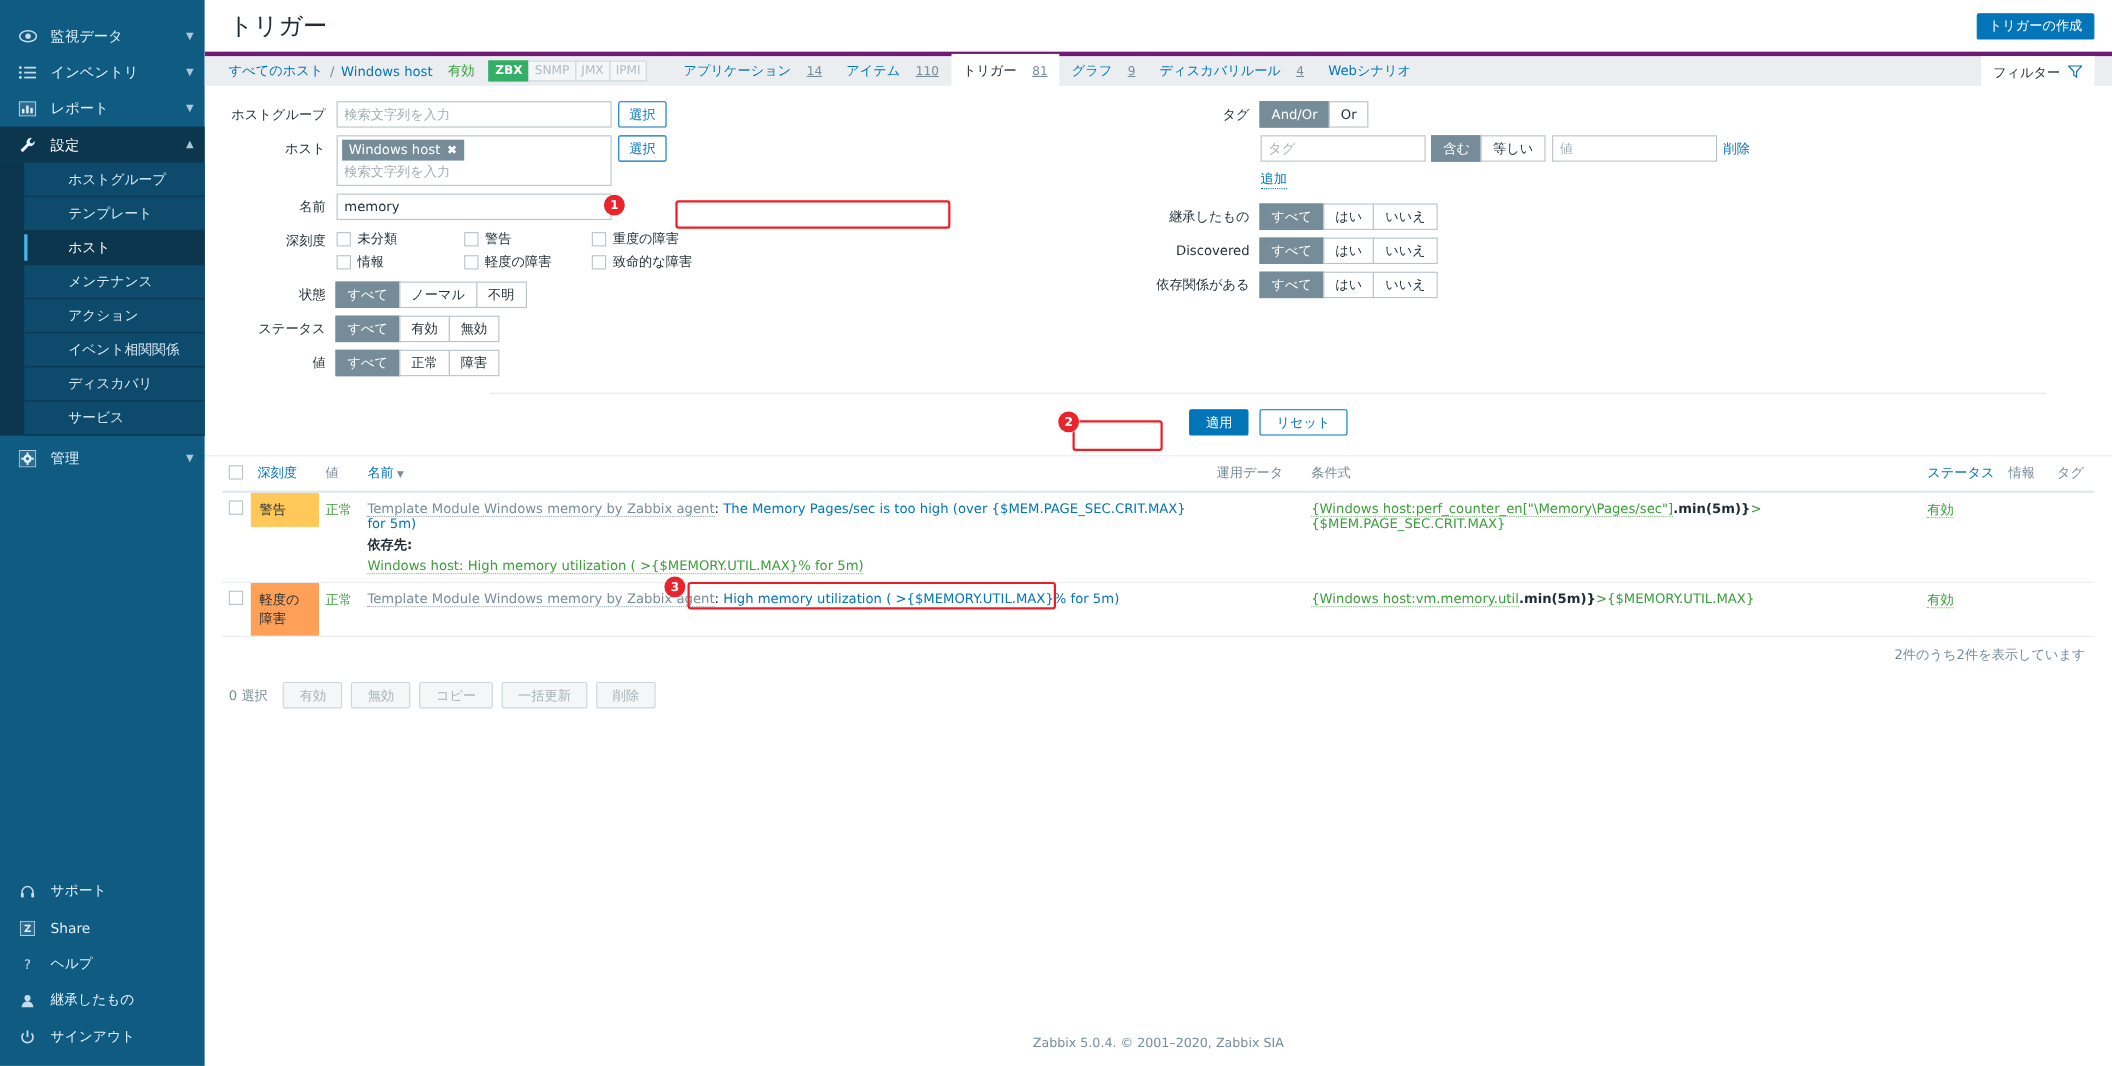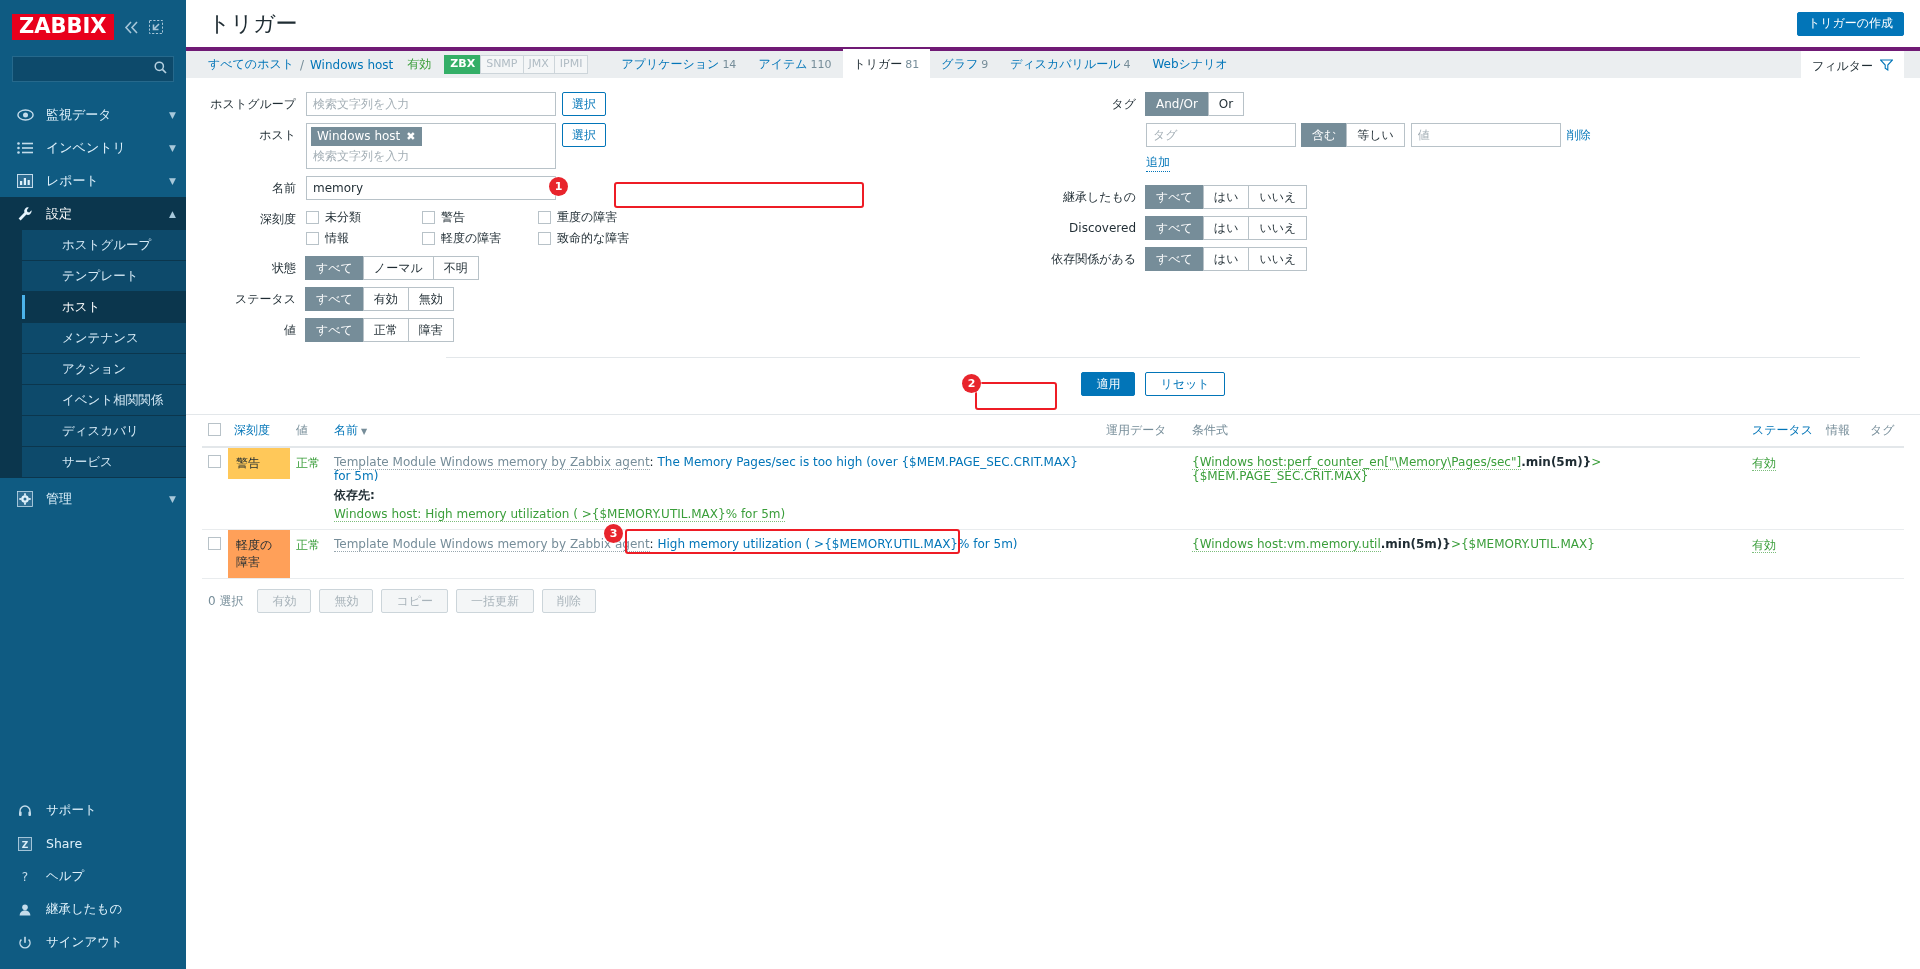--- a/index.html
+++ b/index.html
@@ -112,21 +112,21 @@
     color: #b0bcc4; background: #f4f6f7; line-height: 14px;
   }
   .proto.on { background: #34af67; border-color: #34af67; color: #fff; font-weight: bold; }
 
   .tabs { display: flex; align-items: flex-end; margin-left: 22px; height: 31px; }
   .tab {
     padding: 0 11px; height: 31px; line-height: 31px;
     color: #0275b8; cursor: pointer; font-size: 12px;
     white-space: nowrap;
   }
-  .tab .cnt { color: #768d99; font-size: 11px; margin-left: 3px; }
+  .tab .cnt { color: #768d99; font-size: 11px; margin-left: 14px; text-decoration: underline; }
   .tab.active { background: #ffffff; color: #1f2c33; }
   .tab.active .cnt { color: #768d99; }
 
   .filter-toggle {
     position: absolute; right: 16px; top: 0; height: 31px;
     display: flex; align-items: center; gap: 7px;
     color: #1f2c33; font-size: 12px; cursor: pointer;
     background: #fff; padding: 0 11px;
   }
 
@@ -273,46 +273,20 @@
     box-shadow: 0 0 0 1px rgba(255,255,255,0.5);
   }
   #overlay { position: absolute; left: 0; top: 0; width: 1920px; height: 969px; pointer-events: none; }
 </style>
 </head>
 <body>
 
 <div id="app">
 
   <div class="sidebar">
-    <div class="sb-top">
-      <div class="sb-logo-row">
-        <div class="logo">ZABBIX</div>
-        <div class="sb-icon-btn">
-          <svg width="15" height="13" viewBox="0 0 15 13">
-              <path d="M7 1 L2 6.5 L7 12" stroke="#a7c6d8" stroke-width="1.6" fill="none"></path>
-              <path d="M13 1 L8 6.5 L13 12" stroke="#a7c6d8" stroke-width="1.6" fill="none"></path>
-            </svg>
-        </div>
-        <div class="sb-icon-btn">
-          <svg width="14" height="14" viewBox="0 0 14 14">
-              <rect x="0.5" y="0.5" width="13" height="13" fill="none" stroke="#a7c6d8" stroke-width="1" stroke-dasharray="2.2 1.6"></rect>
-              <path d="M10 4 L4.5 9.5 M4.5 4.5 L4.5 9.5 L9.5 9.5" stroke="#a7c6d8" stroke-width="1.6" fill="none"></path>
-            </svg>
-        </div>
-      </div>
-      <div class="sb-search-wrap">
-        <input class="sb-search" value="" placeholder="" style="">
-        <span class="sb-search-icon">
-          <svg width="13" height="13" viewBox="0 0 13 13">
-              <circle cx="5.3" cy="5.3" r="4.1" fill="none" stroke="#b5d0e0" stroke-width="1.5"></circle>
-              <path d="M8.4 8.4 L12 12" stroke="#b5d0e0" stroke-width="1.7"></path>
-            </svg>
-        </span>
-      </div>
-    </div>
 
     <div class="sb-menu">
 
       <div class="sb-item">
         <span class="ico">
           <svg width="17" height="12" viewBox="0 0 17 12">
               <ellipse cx="8.5" cy="6" rx="7.6" ry="5" fill="none" stroke="#c4dceb" stroke-width="1.4"></ellipse>
               <circle cx="8.5" cy="6" r="2.5" fill="#c4dceb"></circle>
             </svg>
         </span>
@@ -727,31 +701,33 @@
             </td>
             <td>
               <span class="status-on">有効</span>
             </td>
             <td></td>
             <td></td>
           </tr>
 
         </tbody>
       </table>
+      <div class="rowcount">2件のうち2件を表示しています</div>
     </div>
 
     <div class="footer-actions">
       <span class="sel-count">0 選択</span>
       <button class="btn-dis">有効</button>
       <button class="btn-dis">無効</button>
       <button class="btn-dis">コピー</button>
       <button class="btn-dis">一括更新</button>
       <button class="btn-dis">削除</button>
     </div>
 
+    <div class="page-footer">Zabbix 5.0.4. © 2001–2020, Zabbix SIA</div>
   </div>
 </div>
 
 <div id="overlay">
   <div class="anno-box" style="left:614px;top:182px;width:250px;height:26px;"></div>
   <div class="anno-badge" style="left:549px;top:177px;">1</div>
 
   <div class="anno-box" style="left:975px;top:382px;width:82px;height:28px;"></div>
   <div class="anno-badge" style="left:962px;top:374px;">2</div>
 

